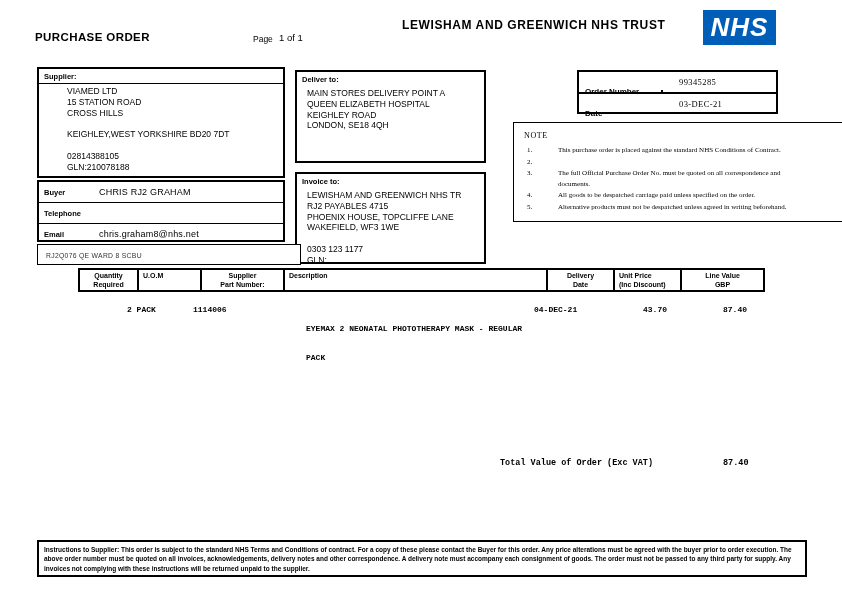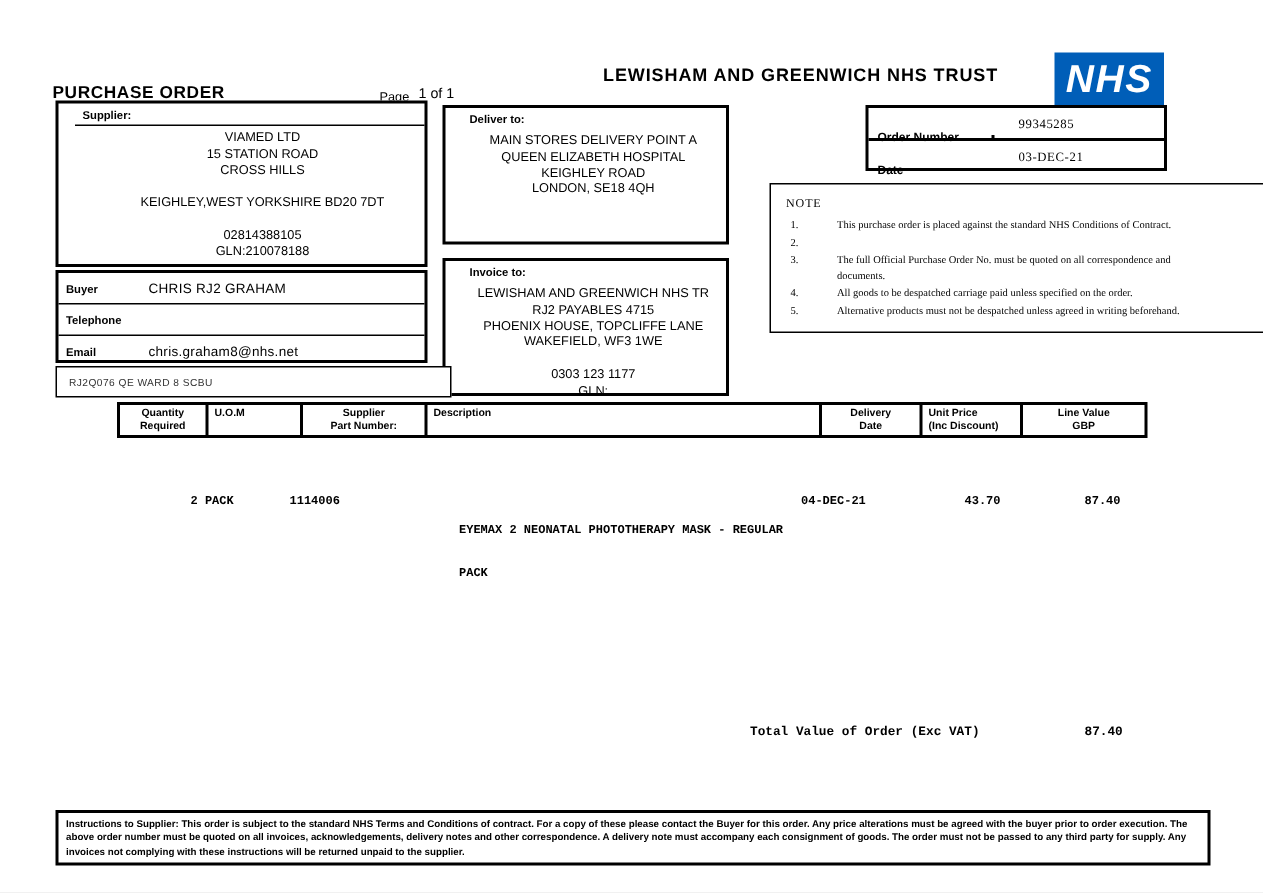--- a/index.html
+++ b/index.html
@@ -1,34 +1,34 @@
 <!DOCTYPE html>
 <html><head>
 <meta charset="utf-8">
 <style>
   html,body{margin:0;padding:0;background:#e8e8e8;}
   .page{
     position:relative;width:842px;height:595px;background:#ffffff;
     font-family:"Liberation Sans", sans-serif;color:#000;overflow:hidden;
   }
-  .abs{position:absolute;margin-top:25px;}
+  .abs{position:absolute;}
   
   .doc-title{left:35px;top:31px;font-size:11.5px;font-weight:bold;letter-spacing:.4px;}
   .page-label{left:253px;top:34px;font-size:8.5px;}
   .page-value{left:279px;top:32px;font-size:9.5px;}
   .trust-name{left:402px;top:18px;font-size:12px;font-weight:bold;letter-spacing:.6px;}
   .nhs-logo{left:703px;top:10px;width:73px;height:35px;background:#005EB8;color:#fff;
     display:flex;align-items:center;justify-content:center;font-weight:bold;font-style:italic;
     font-size:26px;letter-spacing:1px;}
   
   .box{position:absolute;border:2px solid #000;box-sizing:border-box;background:#fff;}
-  .box-label{font-size:7.5px;font-weight:bold;padding:3px 0 2px 5px;margin-left:11px;}
+  .box-label{font-size:7.5px;font-weight:bold;padding:3px 0 2px 5px;}
   .rule{border-bottom:1.5px solid #000;}
   .addr{font-size:8.5px;line-height:10.8px;padding-top:2px;}
-  .addr .line{min-height:10.8px;white-space:pre;text-align:center;}
+  .addr .line{min-height:10.8px;white-space:pre;}
   .indent28{padding-left:28px;}
   .indent10{padding-left:10px;}
   
   .ord-row{display:flex;height:20px;align-items:center;}
   .ord-row.first{border-bottom:2px solid #000;}
   .ord-label{width:84px;border-right:2px solid #000;align-self:stretch;display:flex;align-items:center;
     padding-left:6px;font-size:8px;font-weight:bold;box-sizing:border-box;margin-top:18px;}
   .ord-value{padding-left:16px;font-size:8.5px;letter-spacing:.4px;font-family:Liberation Serif, serif;}
   
   .note{border-width:1.5px;font-family:"Liberation Serif", serif;}

